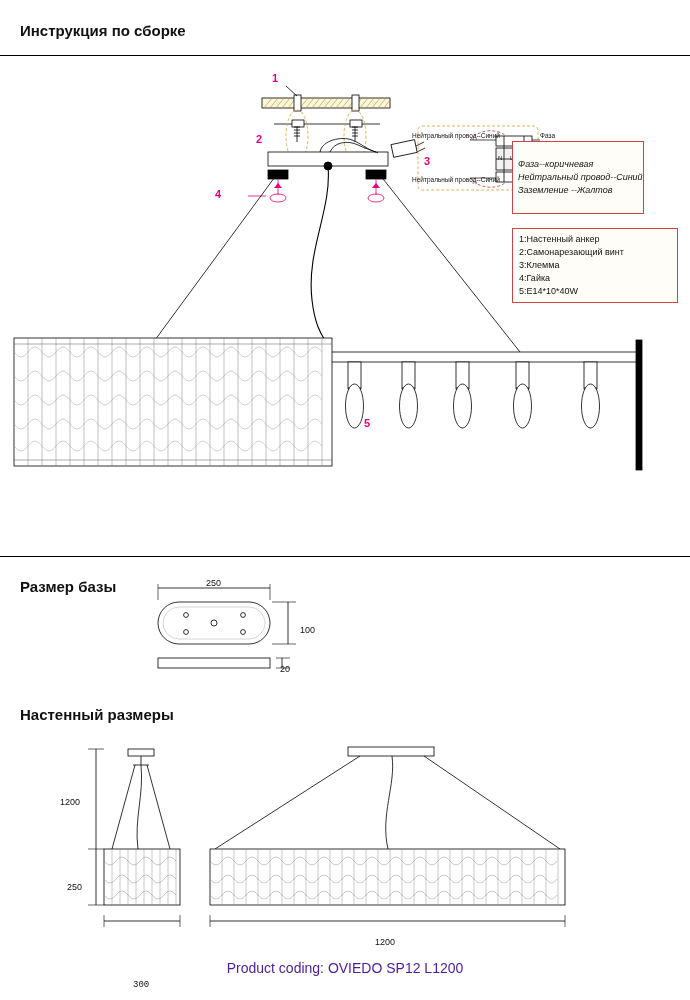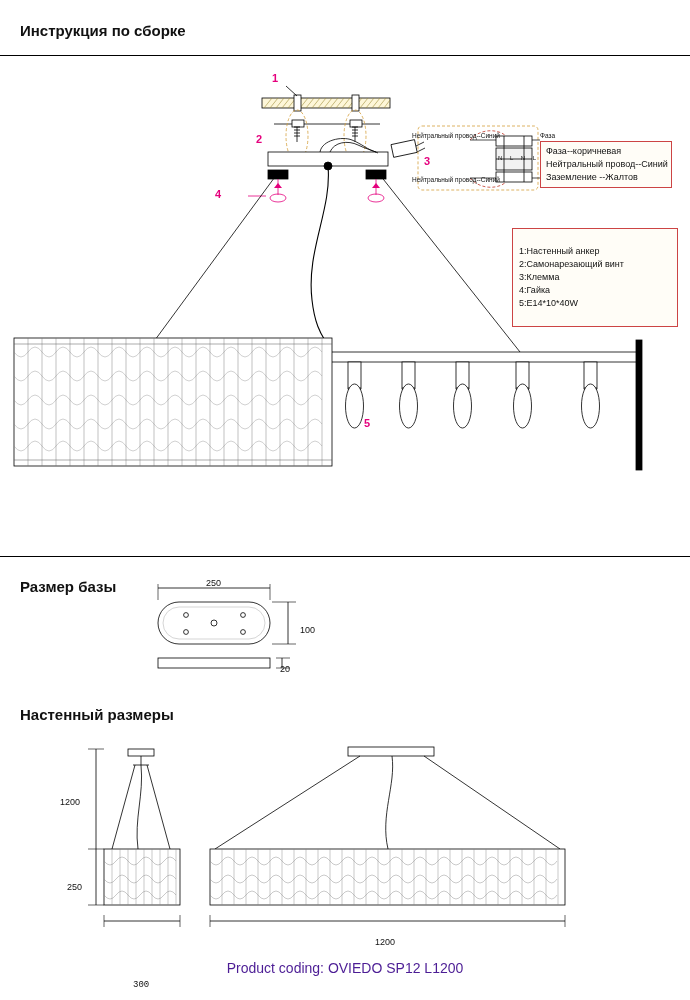--- a/index.html
+++ b/index.html
@@ -31,26 +31,26 @@
   .section-h{position:absolute;font-size:15px;font-weight:bold;color:#111;}
 
   svg{position:absolute;left:0;top:0;overflow:visible;}
 
   .legend-box{
     position:absolute;
     border:1px solid #c44;
     background:#fffdf7;
     font-size:9px;
     line-height:13px;
-    padding:16px 6px;
+    padding:4px 6px;
     color:#111;
     white-space:nowrap;
   }
   .legend-box.parts{left:512px;top:228px;width:152px;}
-  .legend-box.wires{left:540px;top:141px;width:120px;padding:3px 5px;}
+  .legend-box.wires{left:512px;top:141px;width:120px;padding:16px 5px;font-style:italic;}
   .legend-row{display:block;}
 
   .footer{
     position:absolute;left:0;top:960px;width:690px;
     text-align:center;font-size:14px;color:#4c1d95;
   }
 </style>
 </head>
 <body>
 

